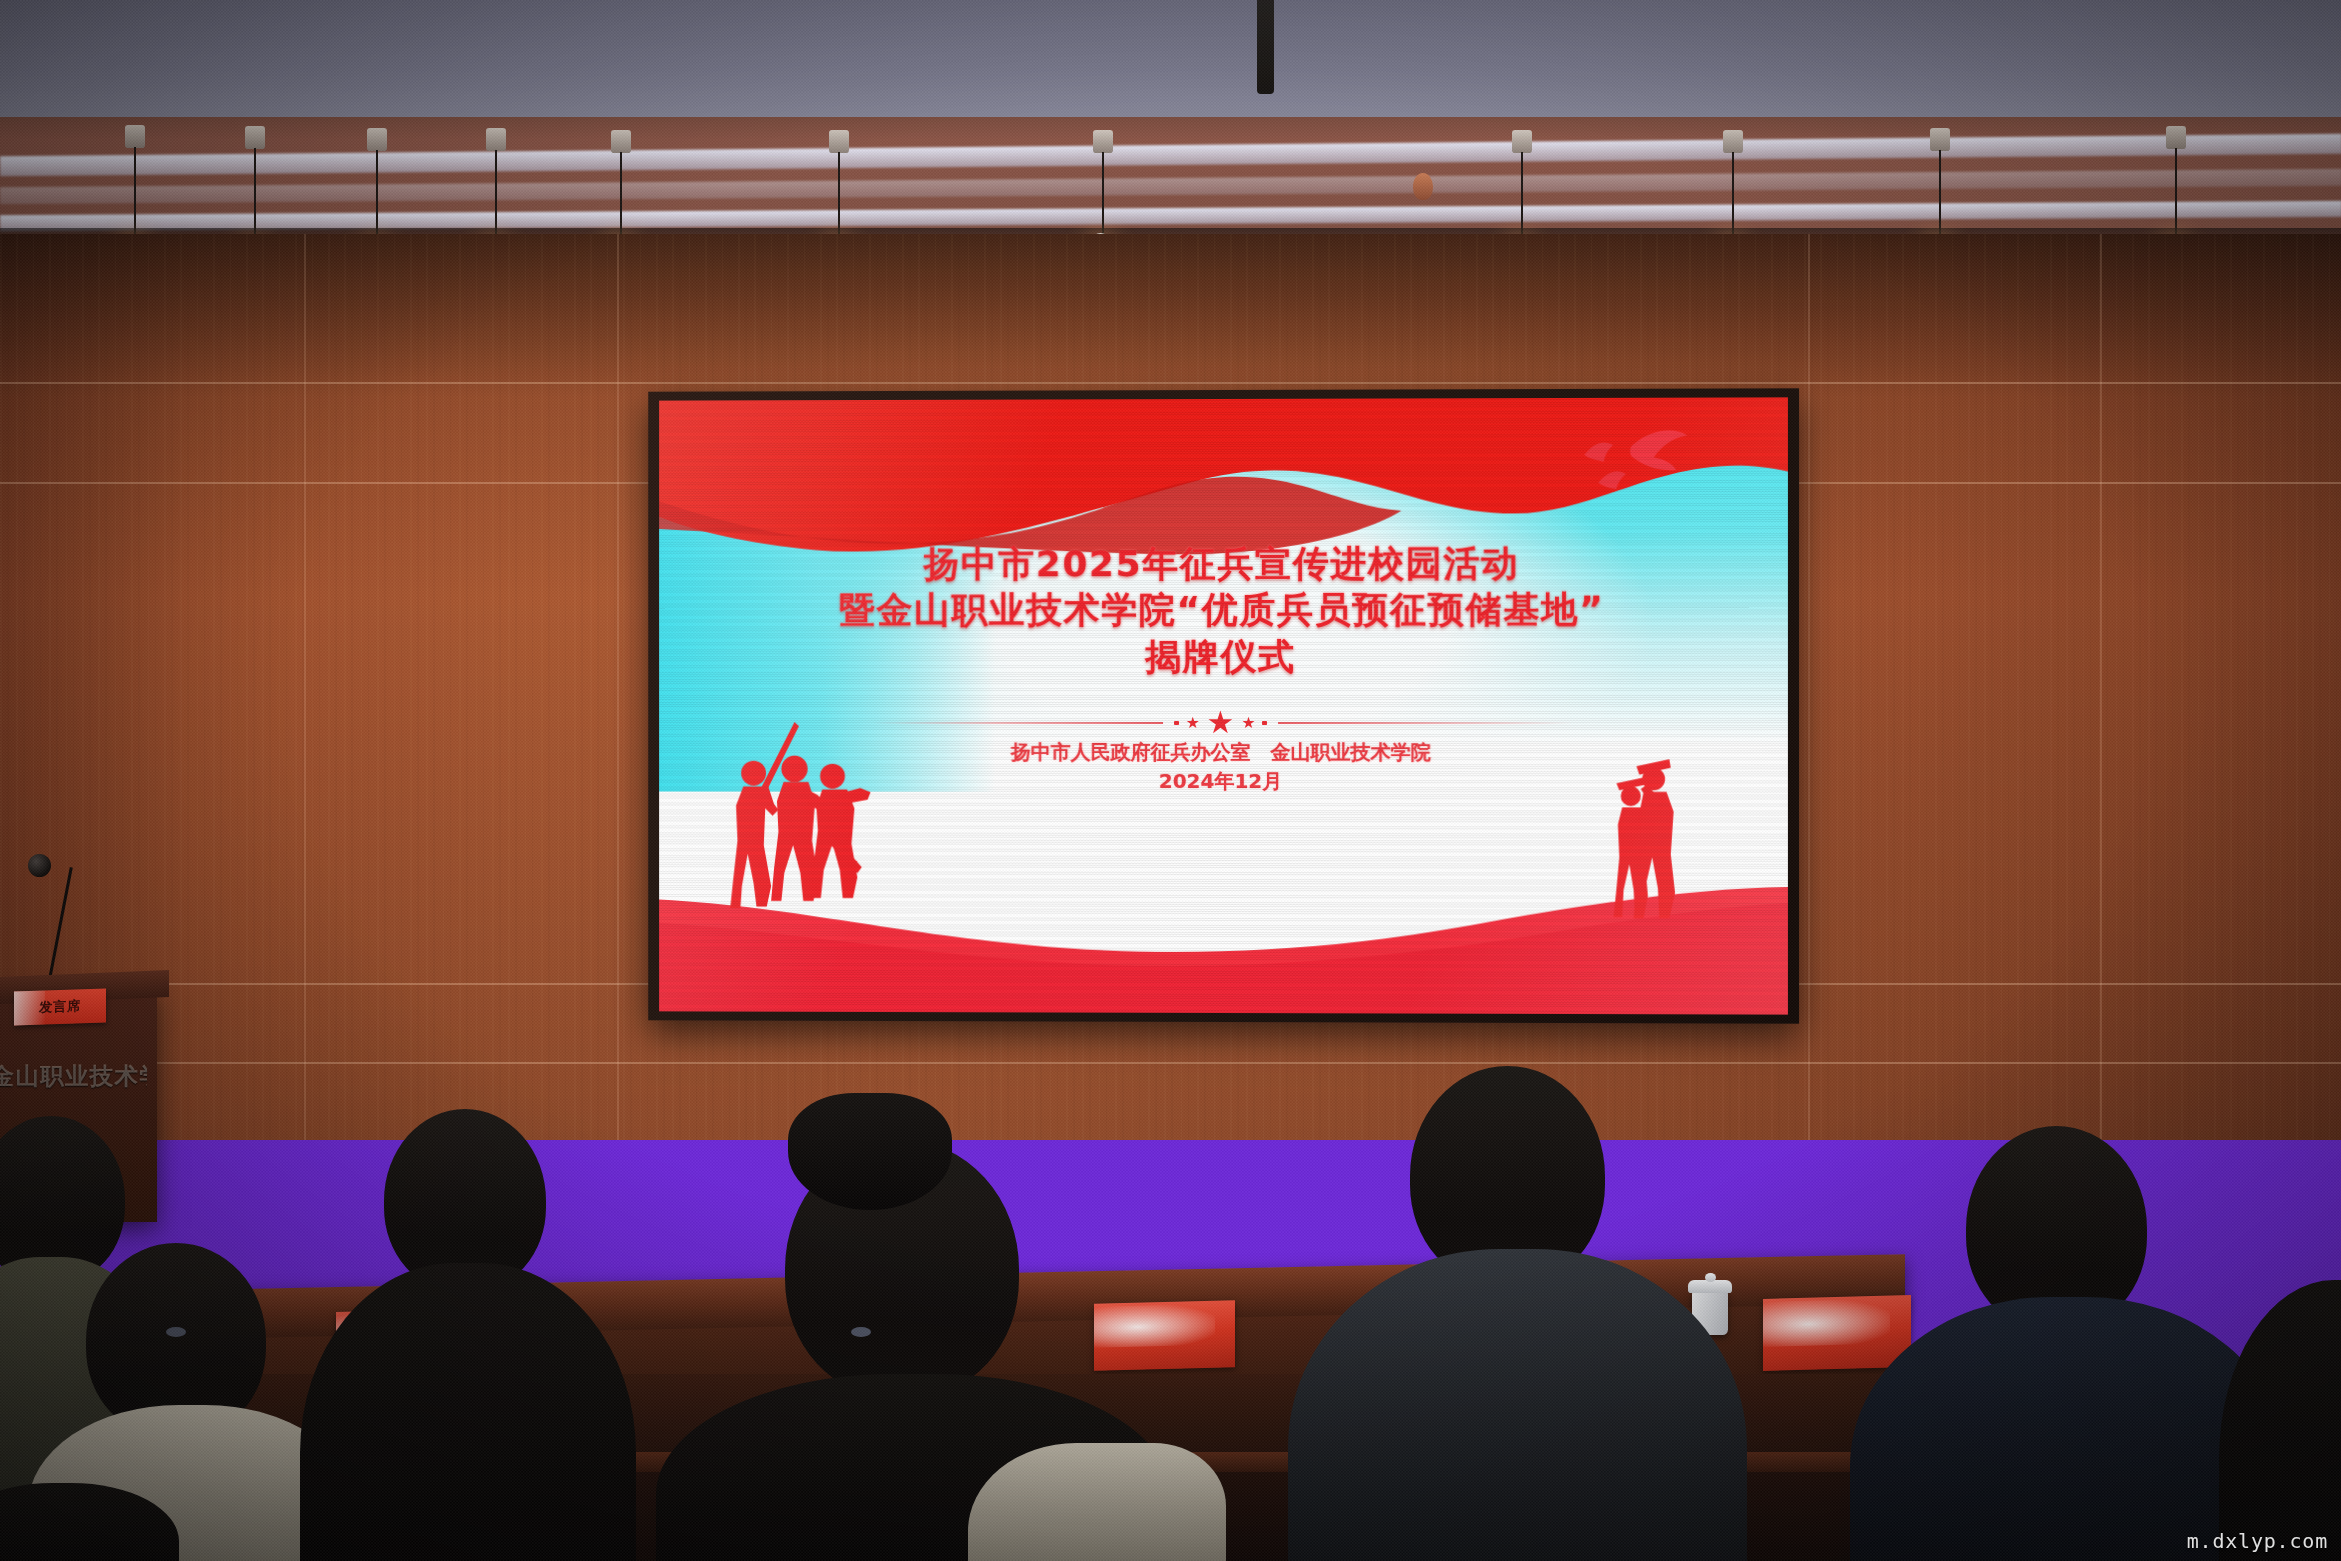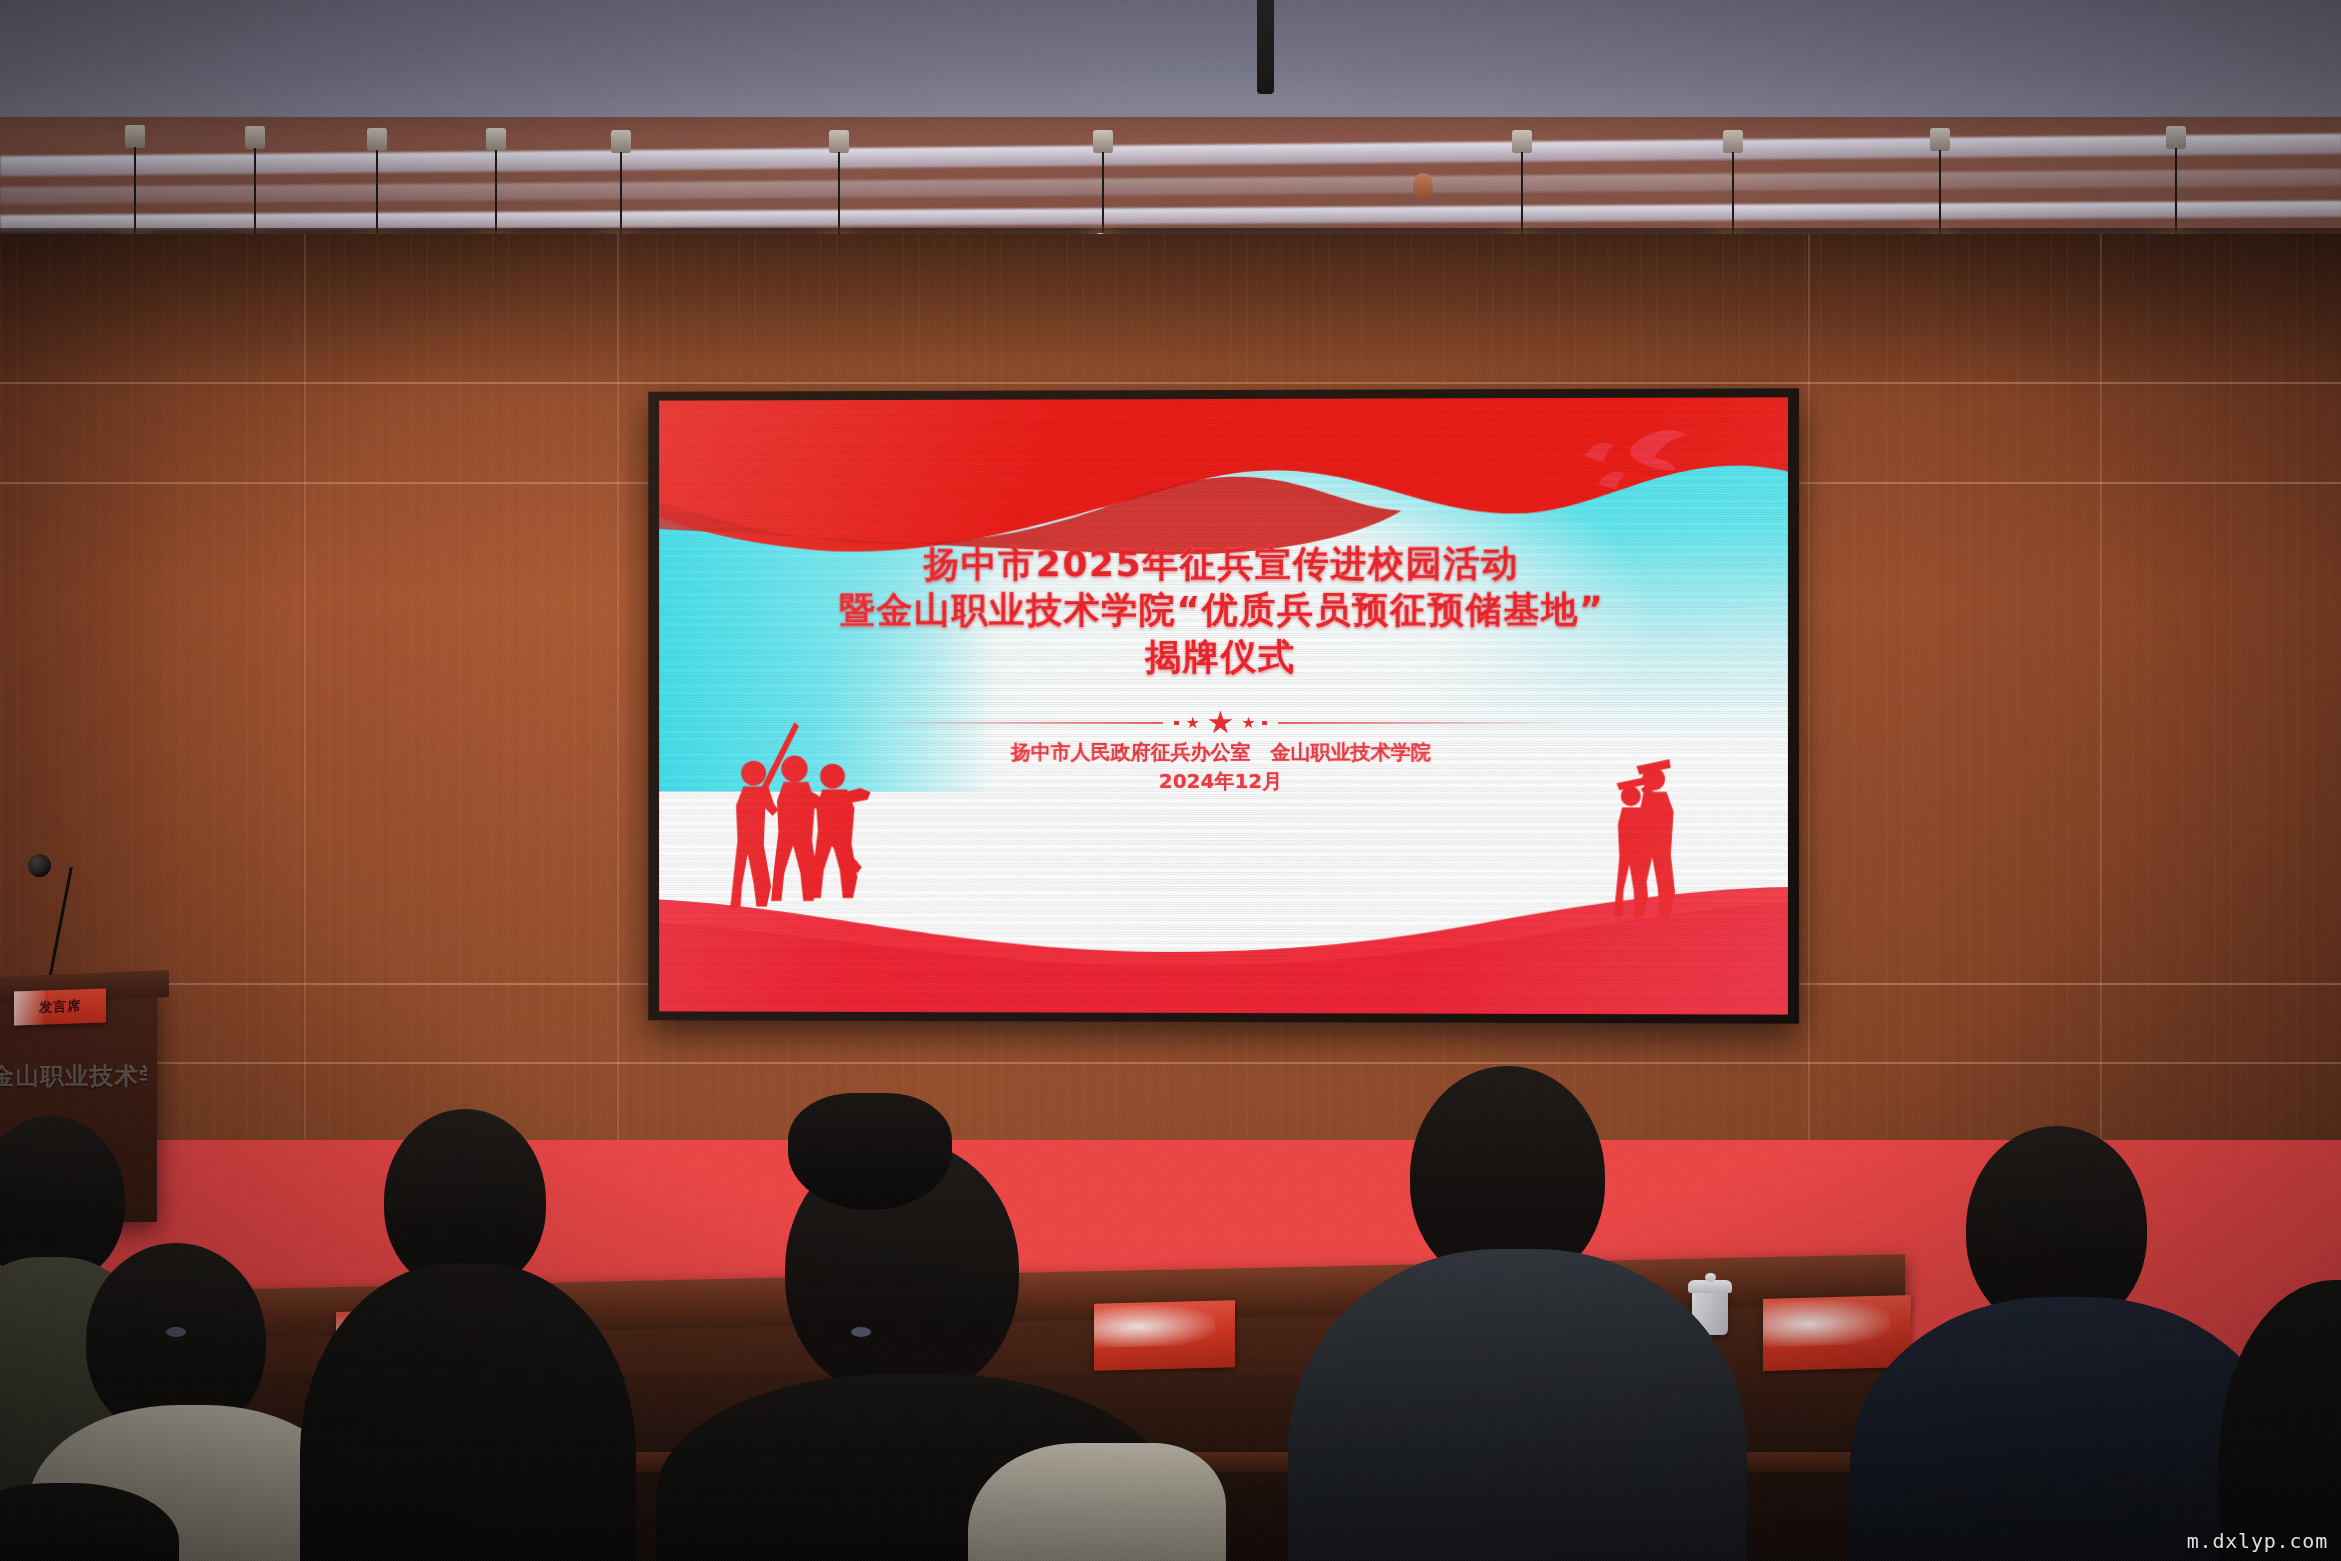--- a/index.html
+++ b/index.html
@@ -1,21 +1,21 @@
 <!DOCTYPE html>
 <html style="font-size:12.5px"><head>
 <meta charset="utf-8">
 <title>Ceremony Hall Photo</title>
 <style>
   html,body{margin:0;padding:0;background:#000;}
   body{font-family:"Liberation Sans","DejaVu Sans",sans-serif;}
 
   #stage{
     position:relative;width:2342px;height:1561px;overflow:hidden;
-    background:#ef4444;
+    background:#6d28d9;
   }
 
   
   .ceiling{
     position:absolute;left:0;top:0;width:2342px;height:234px;
     background:linear-gradient(180deg,#6f6f83 0%,#7a7a8e 30%,#8b8b9c 62%,#a0a2b0 86%,#9fa2b2 100%);
   }
   .ceiling-glow{
     position:absolute;left:0;top:0;width:2342px;height:234px;
     background:radial-gradient(ellipse 1093px 203px at 52% 120%,rgba(255,235,225,.30),rgba(255,235,225,0) 70%);

